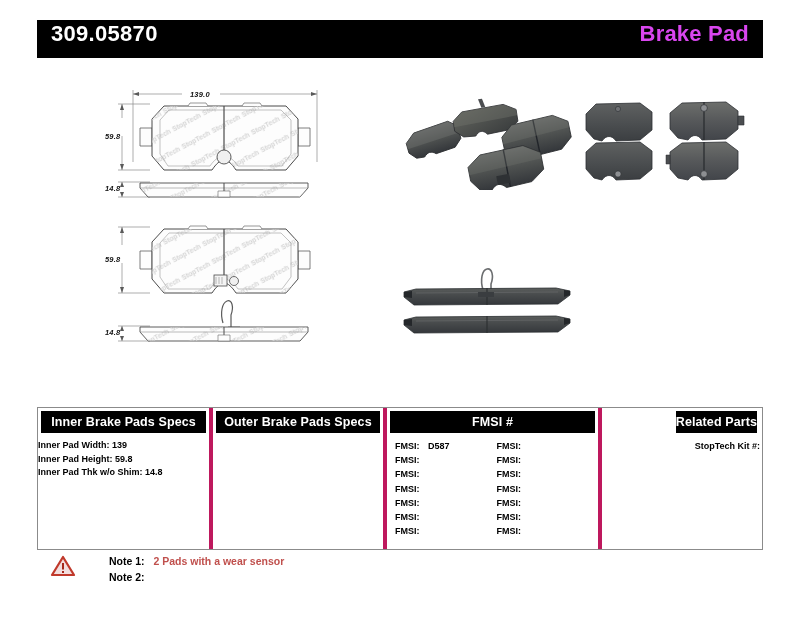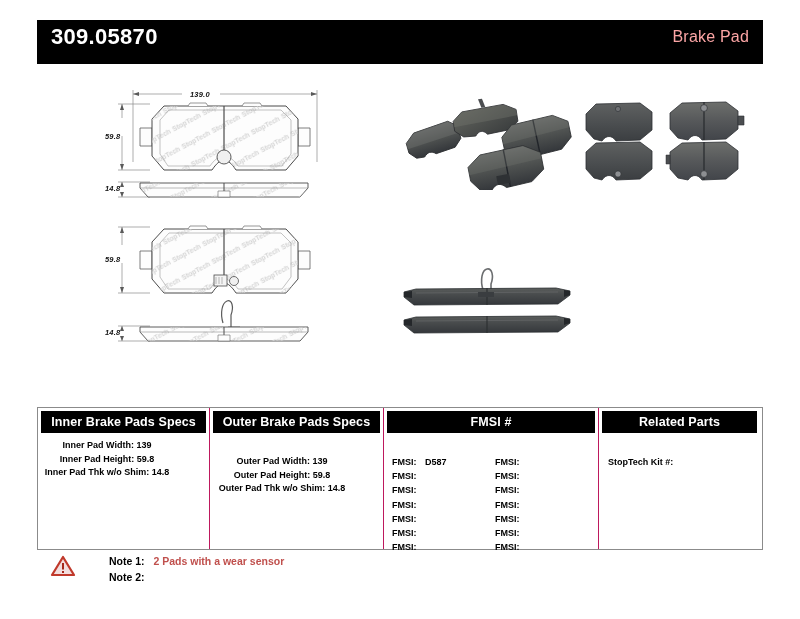--- a/index.html
+++ b/index.html
@@ -3,31 +3,31 @@
 <meta charset="utf-8">
 <style>
   html,body{margin:0;padding:0;background:#ffffff;}
   body{
     width:800px;height:619px;position:relative;overflow:hidden;
     font-family:"Liberation Sans", sans-serif;
     color:#000;
   }
   
   #header-bar{
-    position:absolute;left:37px;top:20px;width:726px;height:44px;
+    position:absolute;left:37px;top:20px;width:726px;height:38px;
     background:#000;
     display:flex;align-items:center;justify-content:space-between;
     box-sizing:border-box;padding:0 14px 10px 14px;
   }
   #part-number{
     color:#fff;font-size:22px;font-weight:bold;letter-spacing:.3px;
     line-height:1;
   }
   #product-title{
-    color:#fca5a5;font-size:16px;font-weight:normal;letter-spacing:.2px;
+    color:#d946ef;font-size:22px;font-weight:bold;letter-spacing:.2px;
     line-height:1;
   }
 
   
   .dim-text{
     position:absolute;font-size:7.5px;font-weight:bold;font-style:italic;
     color:#111;white-space:nowrap;letter-spacing:.2px;
   }
   svg{display:block;}
   .drawing{position:absolute;}
@@ -38,35 +38,35 @@
   
   #spec-table{
     position:absolute;left:37px;top:407px;width:726px;height:143px;
     box-sizing:border-box;border:1px solid #8b8b8b;
     display:flex;
   }
   .col{
     position:relative;box-sizing:border-box;height:100%;
     display:flex;flex-direction:column;
   }
-  .col + .col{border-left:1px solid #be185d;gap:16px;}
+  .col + .col{border-left:4px solid #be185d;}
   .col-inner{width:171px;}
   .col-outer{width:174px;}
   .col-fmsi{width:215px;}
-  .col-related{width:162px;}
+  .col-related{width:162px;align-items:flex-end;}
   .col-head{
     margin:3px;height:22px;background:#000;color:#fff;
     display:flex;align-items:center;justify-content:center;
     font-size:12.5px;font-weight:bold;letter-spacing:.1px;
     flex:none;
   }
   .col-body{flex:1;padding:3px 0 0 0;}
 
   .spec-line{
-    text-align:center;font-size:9px;font-weight:bold;
+    text-align:left;font-size:9px;font-weight:bold;
     line-height:13.5px;white-space:nowrap;
   }
   .col-inner .spec-line{padding-right:33px;}
   .col-outer .spec-line{padding-right:29px;}
 
   .fmsi-grid{display:flex;padding-left:8px;}
   .fmsi-sub{width:50%;}
   .fmsi-line{
     font-size:9px;font-weight:bold;line-height:14.2px;white-space:nowrap;
   }
@@ -338,25 +338,20 @@
     <div class="col-head">Inner Brake Pads Specs</div>
     <div class="col-body">
       <div class="spec-line">Inner Pad Width:  139</div>
       <div class="spec-line">Inner Pad Height:  59.8</div>
       <div class="spec-line">Inner Pad Thk w/o Shim:  14.8</div>
     </div>
   </div>
 
   <div class="col col-outer">
     <div class="col-head">Outer Brake Pads Specs</div>
-    <div class="col-body">
-      <div class="spec-line">Outer Pad Width:  139</div>
-      <div class="spec-line">Outer Pad Height:  59.8</div>
-      <div class="spec-line">Outer Pad Thk w/o Shim:  14.8</div>
-    </div>
   </div>
 
   <div class="col col-fmsi">
     <div class="col-head">FMSI #</div>
     <div class="col-body">
       <div class="fmsi-grid">
         <div class="fmsi-sub">
           <div class="fmsi-line">
             <span>FMSI:</span>
             <span class="fmsi-val">D587</span>

